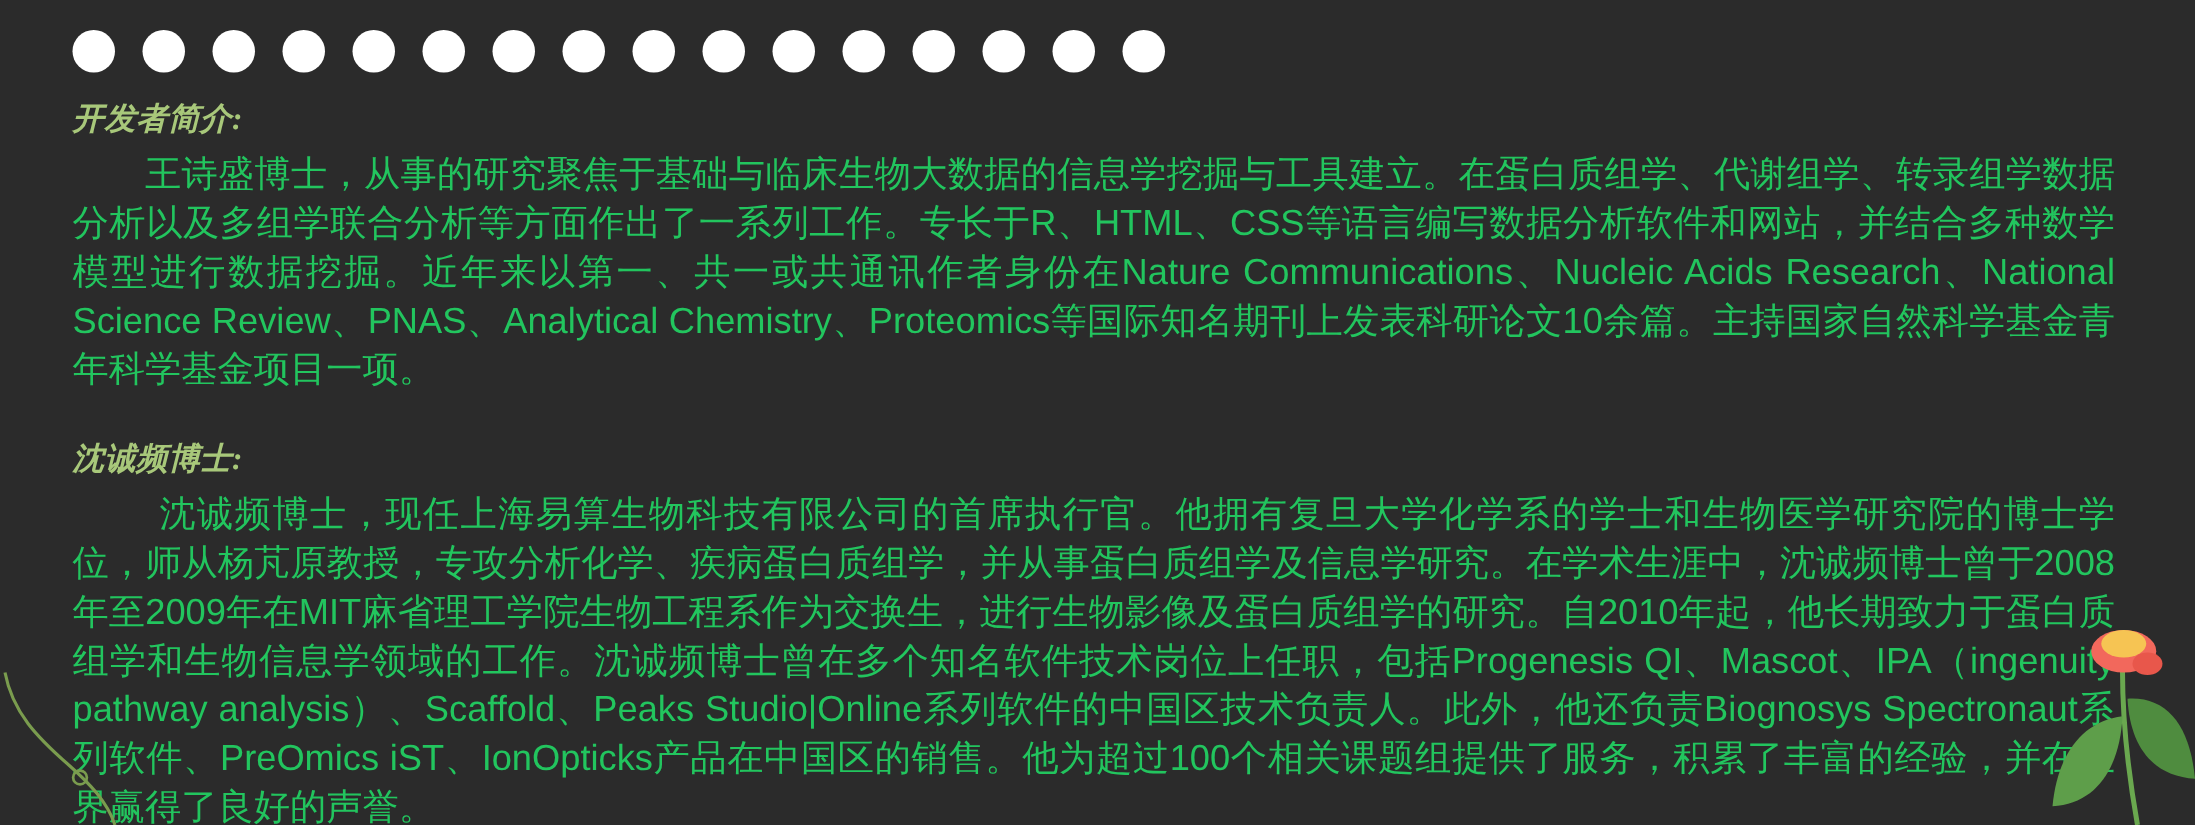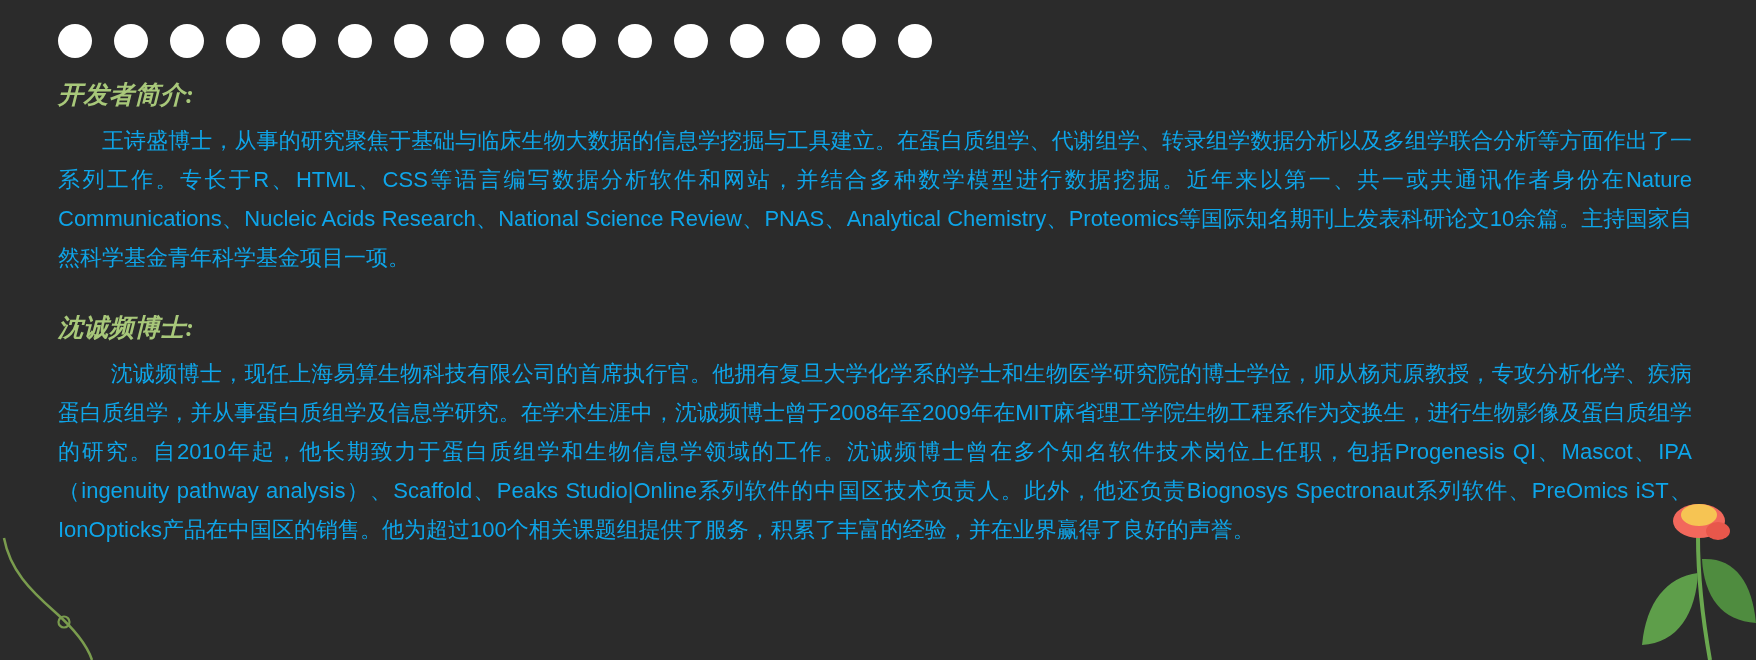--- a/index.html
+++ b/index.html
@@ -53,22 +53,22 @@
     color: #a8c87a;
     margin: 0 0 10px 0;
     letter-spacing: 0.5px;
   }
 
   .section-2-heading {
     margin-top: 34px;
   }
 
   .body-text {
-    color: #0ea5e9;
-    font-size: 22px;
+    color: #22c55e;
+    font-size: 29px;
     line-height: 39px;
     text-align: justify;
     text-justify: inter-ideograph;
     margin: 0;
     padding: 0 6px 0 0;
   }
 
   .indent-1 { text-indent: 2em; }
   .indent-2 { text-indent: 2.4em; }
 

